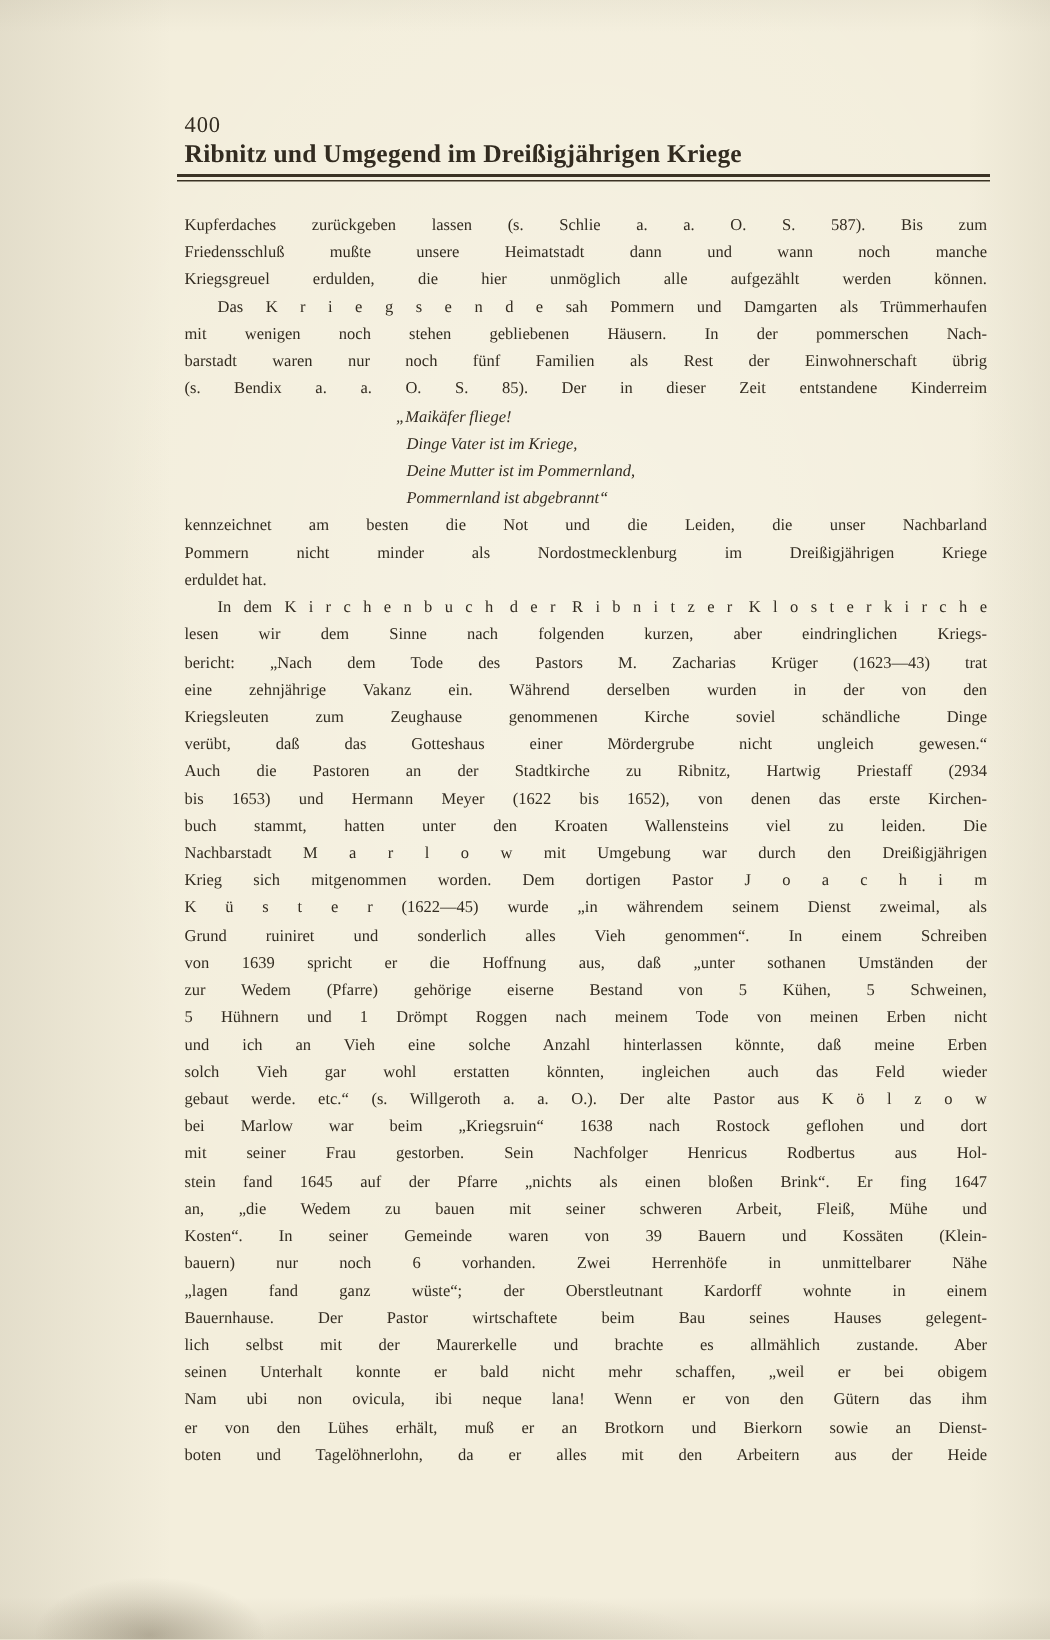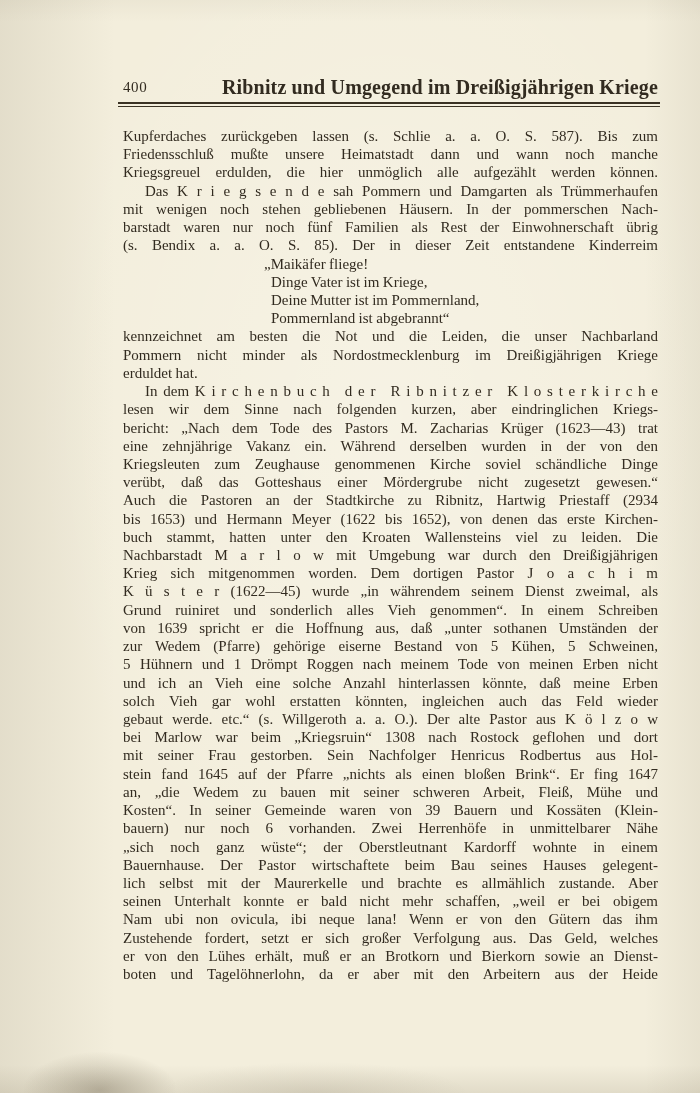--- a/index.html
+++ b/index.html
@@ -23,53 +23,54 @@
       linear-gradient(to bottom, rgba(98,86,60,.05), rgba(98,86,60,0) 22px),
       radial-gradient(ellipse 420px 620px at 55% 38%, rgba(255,255,250,.28), rgba(255,255,250,0) 85%);
   }
   .content {
     position: absolute;
     left: 123px; top: 76px; width: 535px;
   }
   header {
     display: flex;
     justify-content: space-between;
-    align-items: center;
+    align-items: flex-start;
+    flex-direction: column;
   }
   .pageno {
     font-size: 15px;
     letter-spacing: .6px;
     font-weight: 400;
   }
   .runtitle {
     font-weight: 700;
-    font-size: 20px;
+    font-size: 17px;
     letter-spacing: .15px;
   }
   .rule {
     margin: 3px 0 0 -5px;
     width: calc(100% + 7px);
     height: 2px;
     border-top: 2.6px solid #3a3224;
     border-bottom: 1.1px solid #3a3224;
   }
   main { margin-top: 20px; }
   .line {
-    font-size: 15px;
+    font-size: 11px;
     line-height: 18.22px;
     text-align: left;
     word-spacing: -0.3px;
   }
   .jl {
     text-align: justify;
     text-align-last: justify;
     text-justify: inter-word;
   }
   .indent .line:first-child { text-indent: 22px; }
-  .verse { padding-left: 148px; }
+  .verse { padding-left: 148px; font-style: italic; }
   .verse .line:first-child { text-indent: -7px; }
 </style>
 </head>
 <body>
 
 <div class="page">
   <div class="content">
     <header>
       <span class="pageno">400</span>
       <span class="runtitle">Ribnitz und Umgegend im Dreißigjährigen Kriege</span>
@@ -97,44 +98,43 @@
           <div class="line jl">kennzeichnet am besten die Not und die Leiden, die unser Nachbarland</div>
           <div class="line jl">Pommern nicht minder als Nordostmecklenburg im Dreißigjährigen Kriege</div>
           <div class="line">erduldet hat.</div>
         </div>
         <div class="block paragraph indent">
           <div class="line jl">In dem K i r c h e n b u c h d e r R i b n i t z e r K l o s t e r k i r c h e</div>
           <div class="line jl">lesen wir dem Sinne nach folgenden kurzen, aber eindringlichen Kriegs-</div>
           <div class="line jl">bericht: „Nach dem Tode des Pastors M. Zacharias Krüger (1623—43) trat</div>
           <div class="line jl">eine zehnjährige Vakanz ein. Während derselben wurden in der von den</div>
           <div class="line jl">Kriegsleuten zum Zeughause genommenen Kirche soviel schändliche Dinge</div>
-          <div class="line jl">verübt, daß das Gotteshaus einer Mördergrube nicht zugesetzt gewesen.“</div>
+          <div class="line jl">verübt, daß das Gotteshaus einer Mördergrube nicht ungleich gewesen.“</div>
           <div class="line jl">Auch die Pastoren an der Stadtkirche zu Ribnitz, Hartwig Priestaff (2934</div>
           <div class="line jl">bis 1653) und Hermann Meyer (1622 bis 1652), von denen das erste Kirchen-</div>
           <div class="line jl">buch stammt, hatten unter den Kroaten Wallensteins viel zu leiden. Die</div>
           <div class="line jl">Nachbarstadt M a r l o w mit Umgebung war durch den Dreißigjährigen</div>
           <div class="line jl">Krieg sich mitgenommen worden. Dem dortigen Pastor J o a c h i m</div>
           <div class="line jl">K ü s t e r (1622—45) wurde „in währendem seinem Dienst zweimal, als</div>
           <div class="line jl">Grund ruiniret und sonderlich alles Vieh genommen“. In einem Schreiben</div>
           <div class="line jl">von 1639 spricht er die Hoffnung aus, daß „unter sothanen Umständen der</div>
           <div class="line jl">zur Wedem (Pfarre) gehörige eiserne Bestand von 5 Kühen, 5 Schweinen,</div>
           <div class="line jl">5 Hühnern und 1 Drömpt Roggen nach meinem Tode von meinen Erben nicht</div>
           <div class="line jl">und ich an Vieh eine solche Anzahl hinterlassen könnte, daß meine Erben</div>
           <div class="line jl">solch Vieh gar wohl erstatten könnten, ingleichen auch das Feld wieder</div>
           <div class="line jl">gebaut werde. etc.“ (s. Willgeroth a. a. O.). Der alte Pastor aus K ö l z o w</div>
-          <div class="line jl">bei Marlow war beim „Kriegsruin“ 1308 nach Rostock geflohen und dort</div>
+          <div class="line jl">bei Marlow war beim „Kriegsruin“ 1638 nach Rostock geflohen und dort</div>
           <div class="line jl">mit seiner Frau gestorben. Sein Nachfolger Henricus Rodbertus aus Hol-</div>
           <div class="line jl">stein fand 1645 auf der Pfarre „nichts als einen bloßen Brink“. Er fing 1647</div>
           <div class="line jl">an, „die Wedem zu bauen mit seiner schweren Arbeit, Fleiß, Mühe und</div>
           <div class="line jl">Kosten“. In seiner Gemeinde waren von 39 Bauern und Kossäten (Klein-</div>
           <div class="line jl">bauern) nur noch 6 vorhanden. Zwei Herrenhöfe in unmittelbarer Nähe</div>
-          <div class="line jl">„sich noch ganz wüste“; der Oberstleutnant Kardorff wohnte in einem</div>
+          <div class="line jl">„lagen fand ganz wüste“; der Oberstleutnant Kardorff wohnte in einem</div>
           <div class="line jl">Bauernhause. Der Pastor wirtschaftete beim Bau seines Hauses gelegent-</div>
           <div class="line jl">lich selbst mit der Maurerkelle und brachte es allmählich zustande. Aber</div>
           <div class="line jl">seinen Unterhalt konnte er bald nicht mehr schaffen, „weil er bei obigem</div>
           <div class="line jl">Nam ubi non ovicula, ibi neque lana! Wenn er von den Gütern das ihm</div>
-          <div class="line jl">Zustehende fordert, setzt er sich großer Verfolgung aus. Das Geld, welches</div>
           <div class="line jl">er von den Lühes erhält, muß er an Brotkorn und Bierkorn sowie an Dienst-</div>
-          <div class="line jl">boten und Tagelöhnerlohn, da er aber mit den Arbeitern aus der Heide</div>
+          <div class="line jl">boten und Tagelöhnerlohn, da er alles mit den Arbeitern aus der Heide</div>
         </div>
       </main>
   </div>
 </div>
 
 </body></html>

